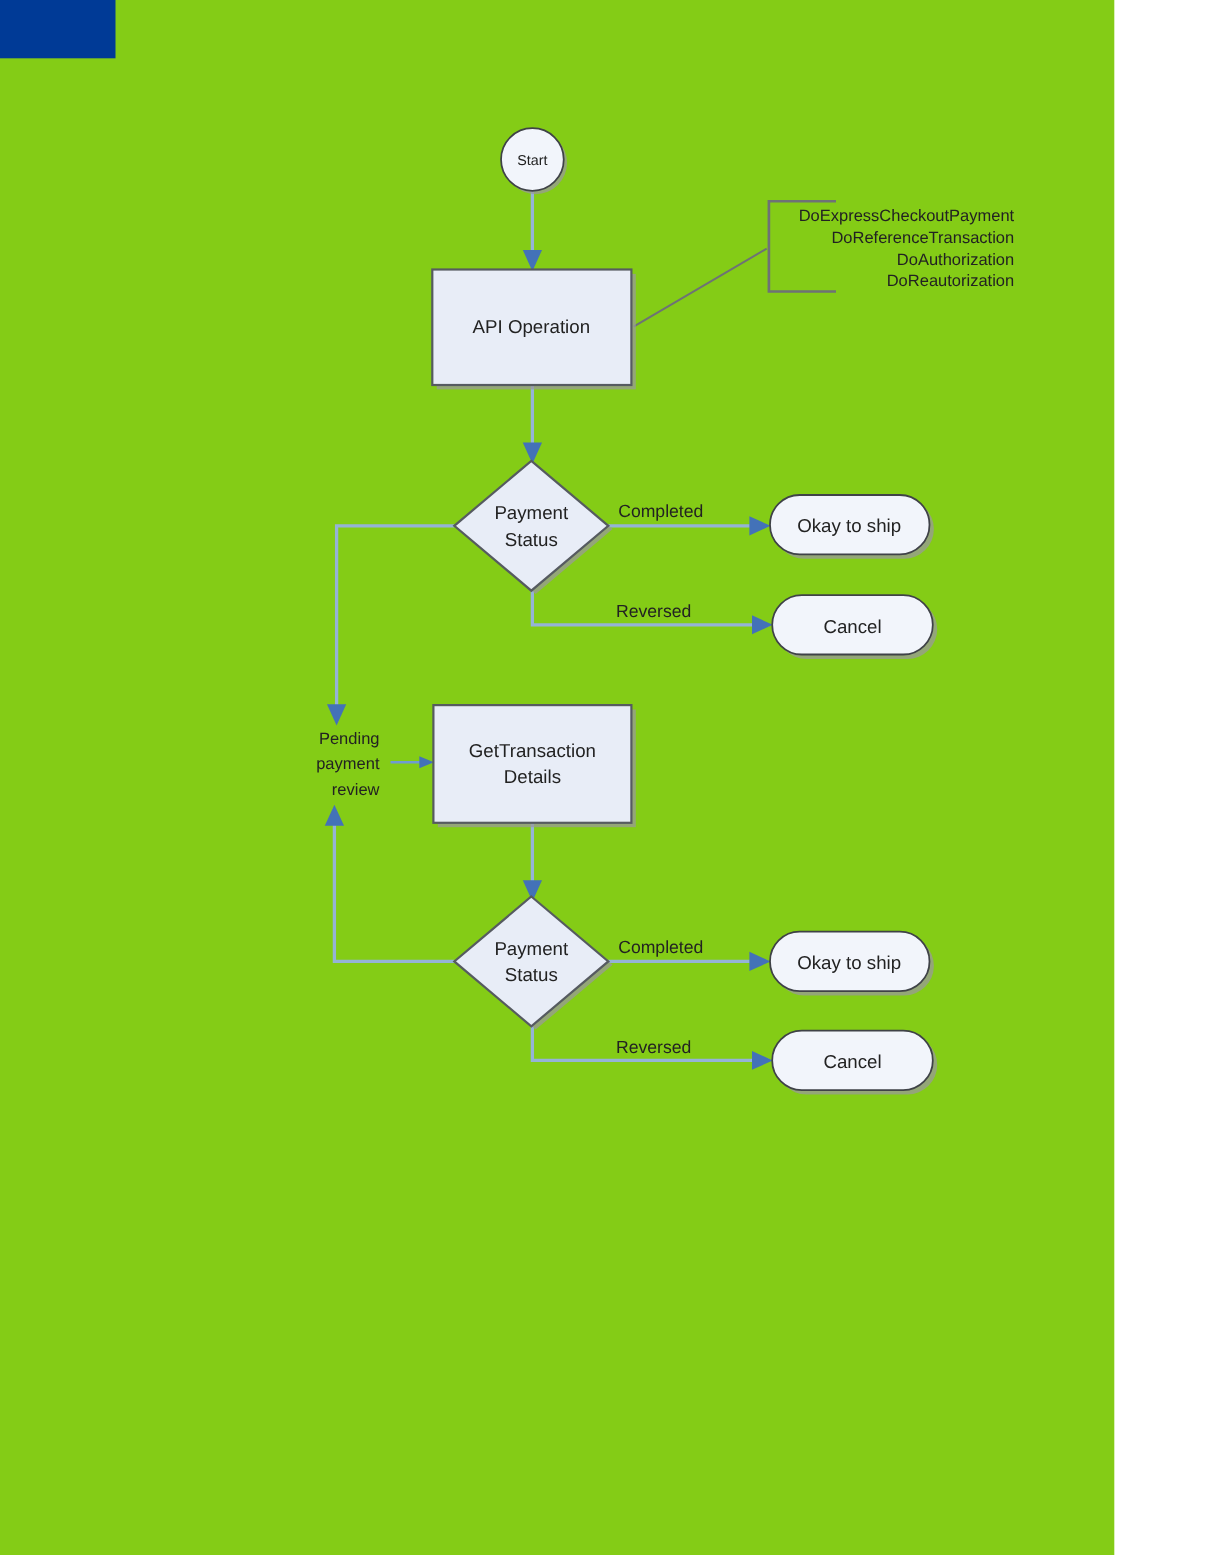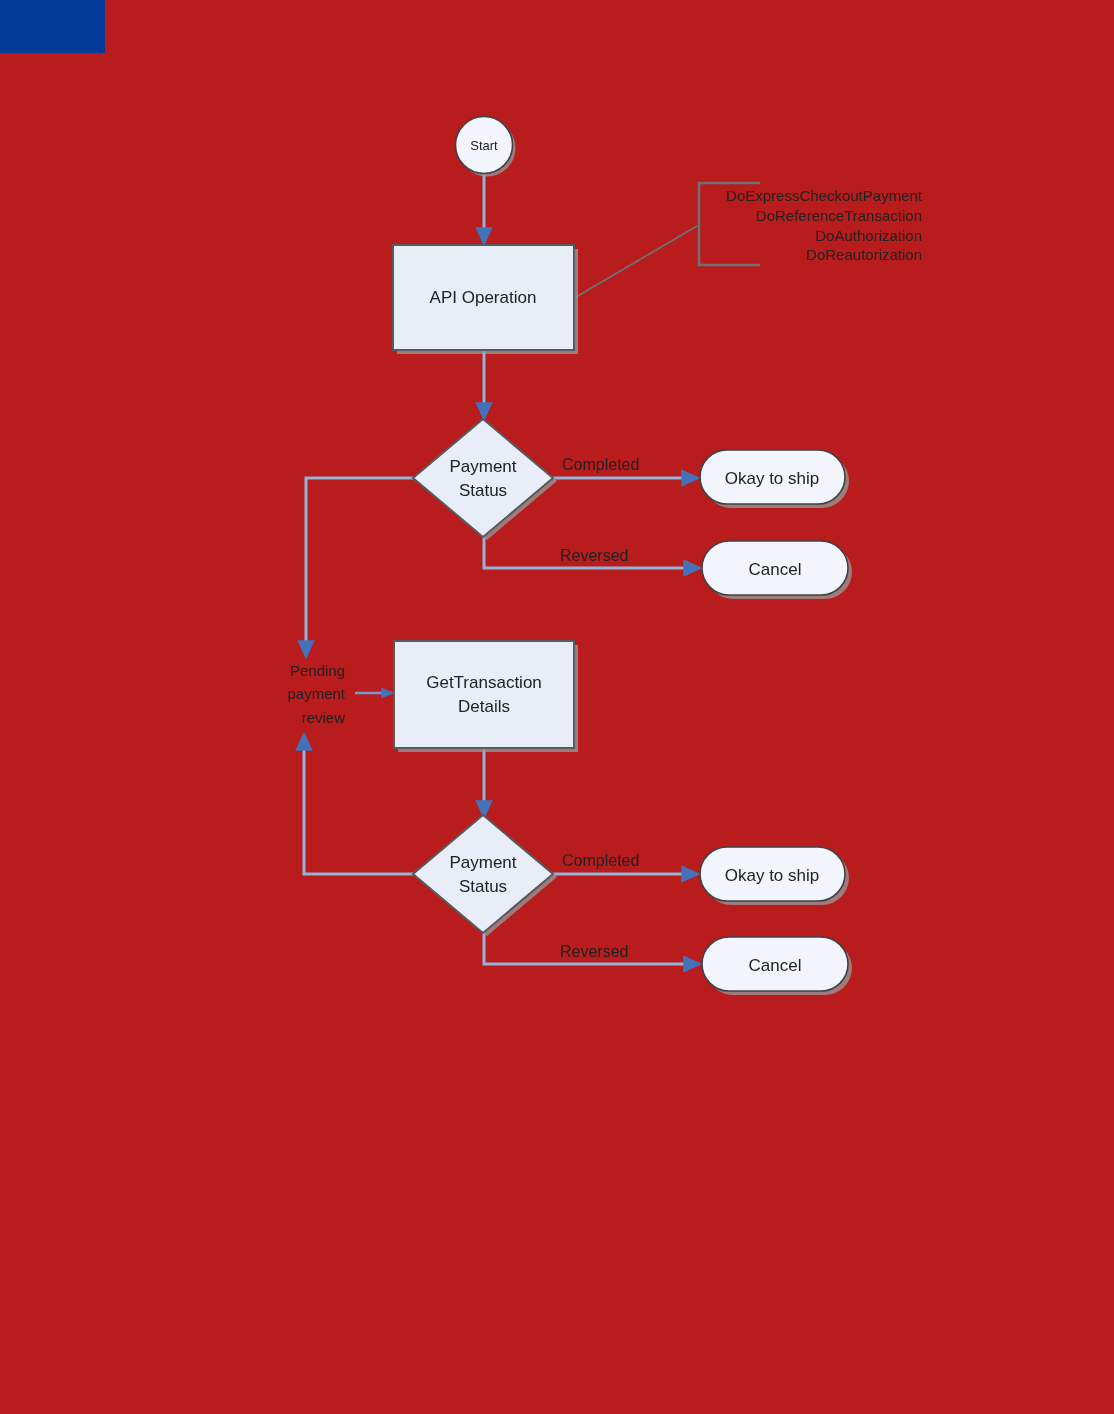--- a/index.html
+++ b/index.html
@@ -11,23 +11,23 @@
   body {
     width: 1114px;
     height: 1414px;
     position: relative;
     font-family: "Liberation Sans", sans-serif;
     overflow: hidden;
   }
   #page {
     position: absolute;
     left: 0; top: 0;
-    width: 1114px;
+    width: 1013px;
     height: 1414px;
-    background: #b91c1c;
+    background: #84cc16;
   }
   #header-bar {
     position: absolute;
     left: 0; top: 0;
     width: 105px;
     height: 53px;
     background: #003a96;
   }
   #flow-svg {
     position: absolute;

